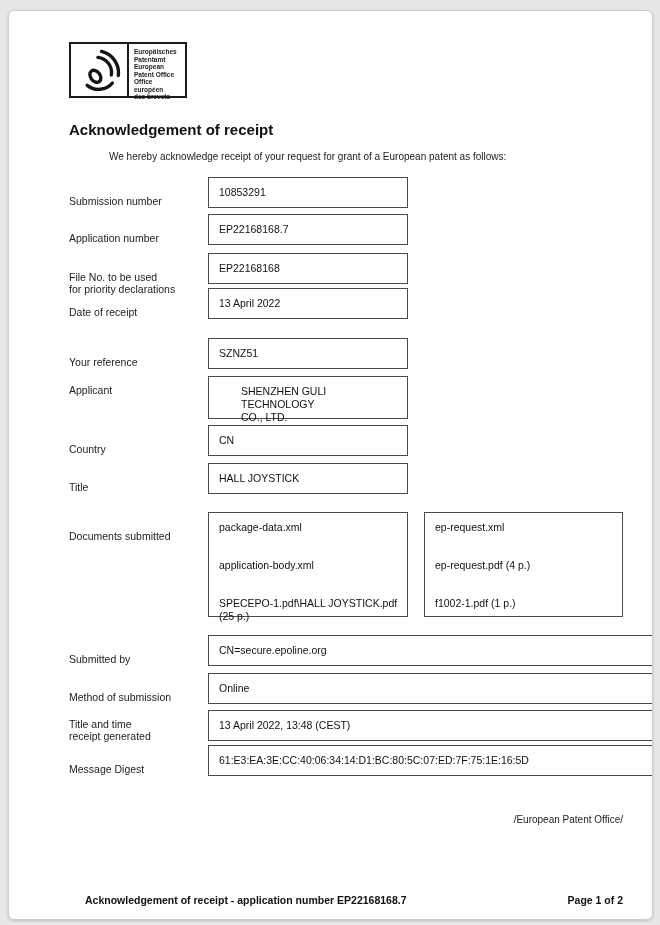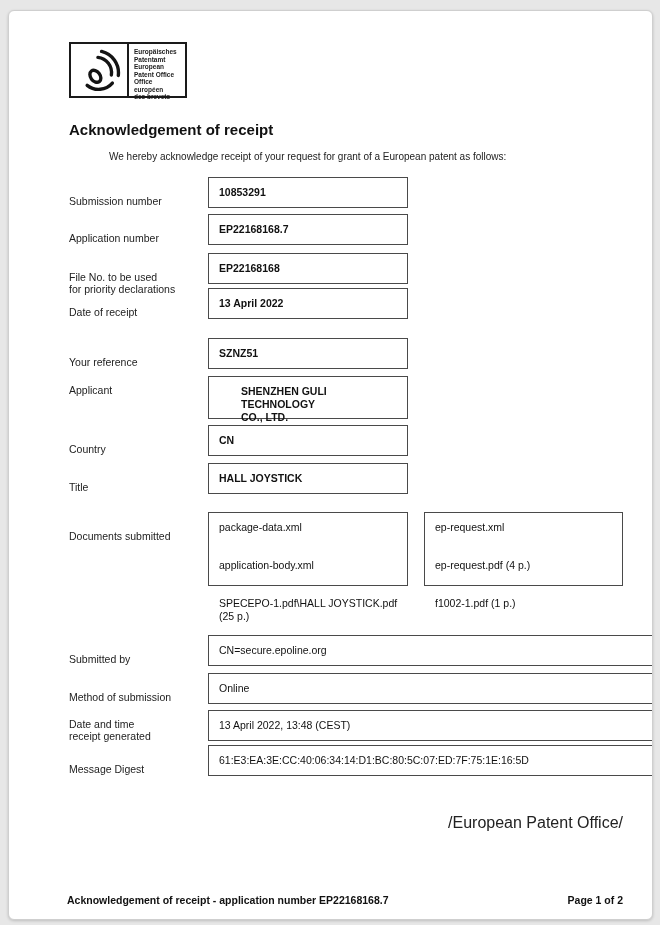--- a/index.html
+++ b/index.html
@@ -60,47 +60,47 @@
   }
   .row-label.top0{top:8px;}
   .box{
     position:absolute;left:139px;top:0;
     border:1px solid #4a4a4a;background:#fff;
     box-sizing:border-box;
     font-size:10.5px;line-height:13px;color:#111;
     padding:8px 10px 0 10px;
     white-space:pre-line;
   }
-  .w-narrow{width:200px;font-weight:bold;}
+  .w-narrow{width:200px;}
   .w-wide{width:446px;}
   .h-1{height:31px;}
   .h-2{height:43px;padding-left:32px;}
   .docs-box{
-    position:absolute;top:0;height:74px;
+    position:absolute;top:0;height:105px;
     border:1px solid #4a4a4a;background:#fff;
     box-sizing:border-box;
     padding:8px 8px 0 10px;
     display:flex;flex-direction:column;
   }
   .docs-left{left:139px;width:200px;}
   .docs-right{left:355px;width:199px;}
   .doc-entry{
     font-size:10.5px;line-height:13px;color:#111;
     white-space:pre-line;margin-bottom:25px;
   }
   
   .signature{
     position:absolute;right:29px;top:803px;
-    font-size:16px;color:#222;
+    font-size:10px;color:#222;
   }
   .das{position:absolute;left:60px;top:838px;width:560px;}
   .das-heading{font-size:10px;font-weight:bold;color:#111;}
   .das-text{font-size:9.5px;color:#222;margin-top:3px;white-space:nowrap;}
   .footer{
-    position:absolute;left:58px;right:29px;top:883px;
+    position:absolute;left:76px;right:29px;top:883px;
     display:flex;justify-content:space-between;
     font-size:10.5px;font-weight:bold;color:#111;
   }
 </style>
 </head>
 <body>
 
 <div class="page">
 
   <div class="logo-box">
@@ -188,21 +188,21 @@
     <div class="row-label">Submitted by</div>
     <div class="box w-wide h-1">CN=secure.epoline.org</div>
   </div>
 
   <div class="row" style="top:662px">
     <div class="row-label">Method of submission</div>
     <div class="box w-wide h-1">Online</div>
   </div>
 
   <div class="row" style="top:699px">
-    <div class="row-label top0">Date and time
+    <div class="row-label top0">Title and time
 receipt generated</div>
     <div class="box w-wide h-1">13 April 2022, 13:48 (CEST)</div>
   </div>
 
   <div class="row" style="top:734px">
     <div class="row-label">Message Digest</div>
     <div class="box w-wide h-1">61:E3:EA:3E:CC:40:06:34:14:D1:BC:80:5C:07:ED:7F:75:1E:16:5D</div>
   </div>
 
   <div class="signature">/European Patent Office/</div>

